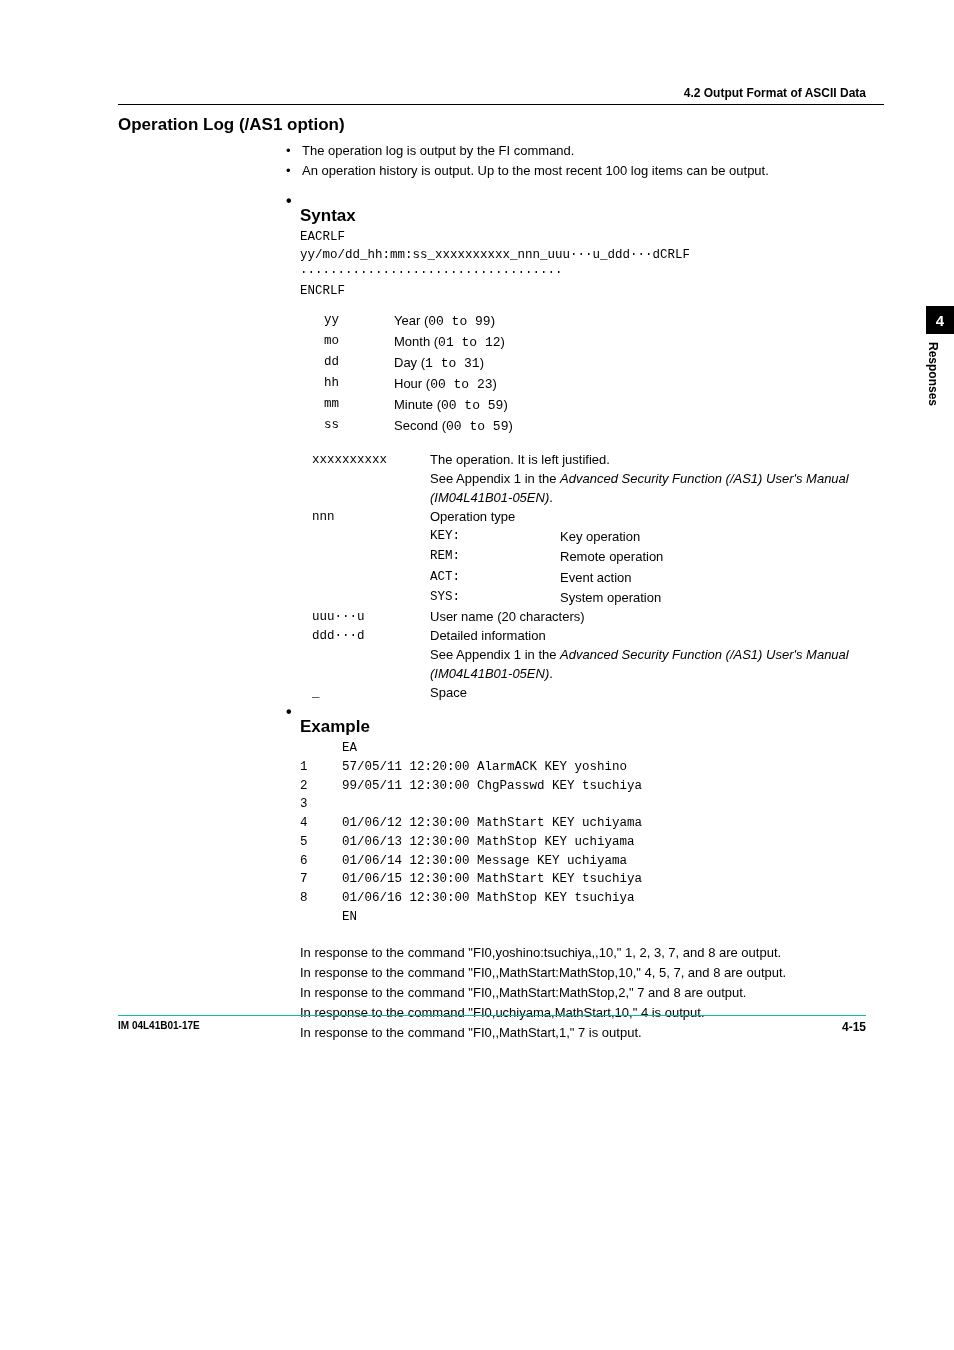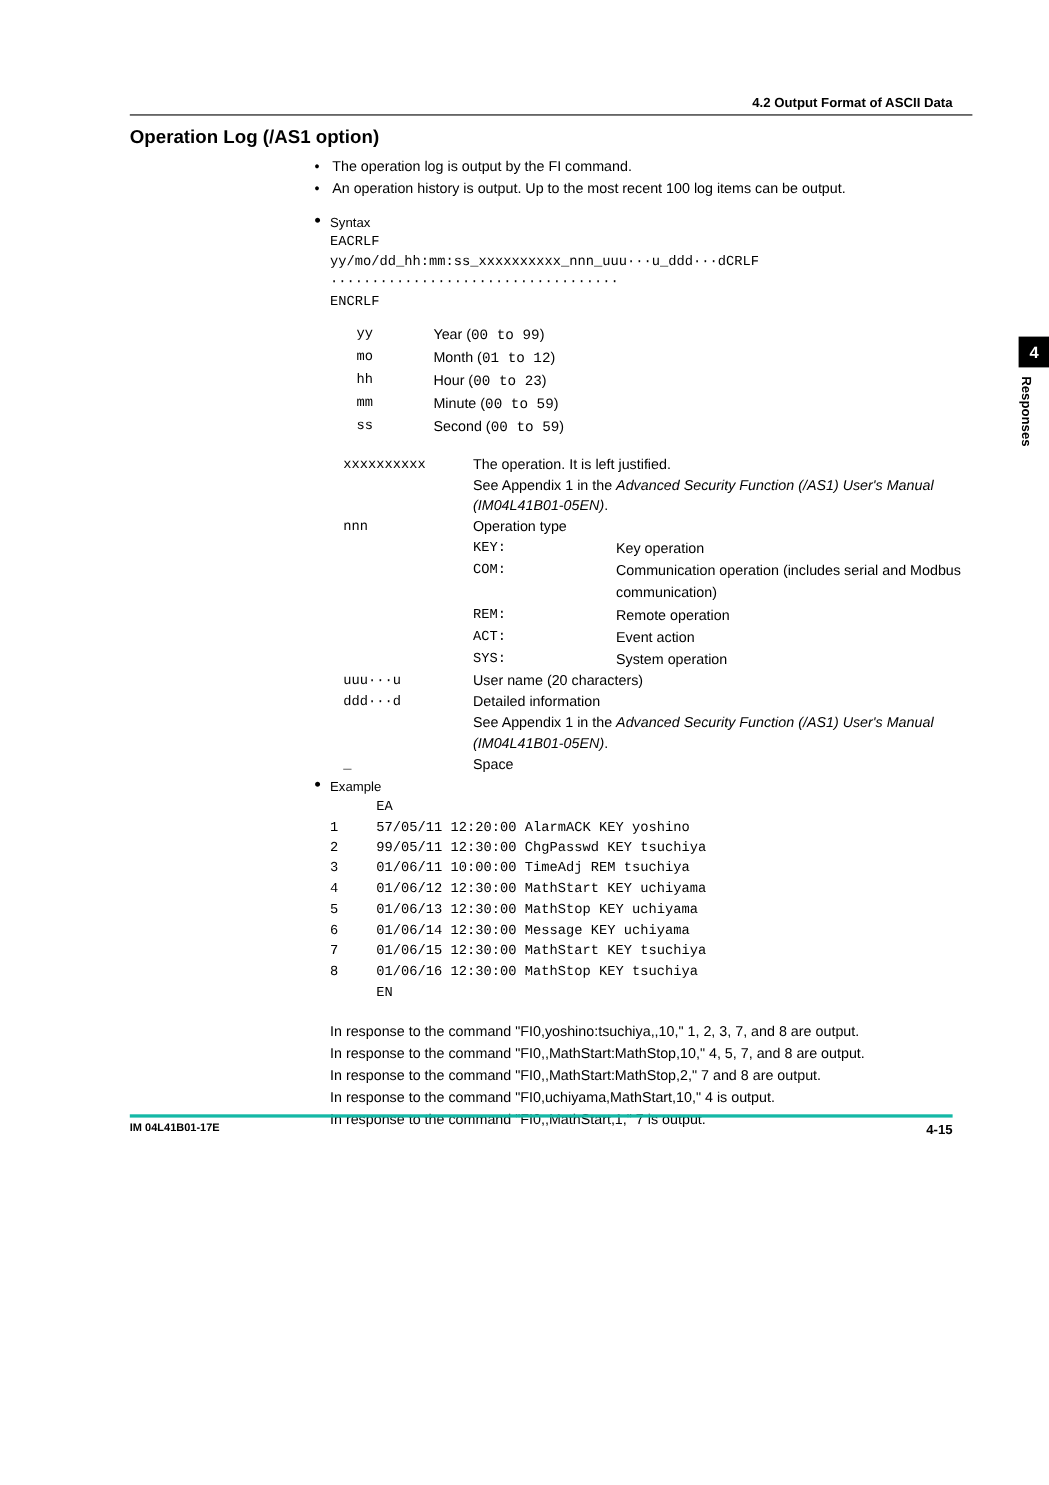--- a/index.html
+++ b/index.html
@@ -4,21 +4,21 @@
 <style>
   * { box-sizing: border-box; margin: 0; padding: 0; }
   html, body { width: 954px; height: 1350px; background: #fff; font-family: Arial, Helvetica, sans-serif; color: #000; }
   .page { position: relative; width: 954px; height: 1078px; padding: 86px 70px 50px 118px; }
   .section-header { font-size: 12px; font-weight: bold; text-align: right; padding-right: 18px; border-bottom: 1.5px solid #000; padding-bottom: 4px; margin-bottom: 10px; }
   .h1 { font-size: 17px; font-weight: bold; margin-bottom: 6px; }
   .indent1 { margin-left: 168px; }
   .bullet-list { font-size: 13px; line-height: 1.5; margin-bottom: 12px; }
   .bullet-row { display: flex; }
   .bullet-dot { width: 16px; flex: 0 0 16px; }
-  .h3 { font-size: 12px; font-weight: normal; margin-top: 3px; margin-bottom: 2px; }
+  .h3 { font-size: 17px; font-weight: bold; margin-top: 14px; margin-bottom: 2px; }
   .h3-row { display: flex; align-items: flex-start; }
   .h3-bullet { width: 14px; flex: 0 0 14px; font-weight: bold; }
   .mono { font-family: "Courier New", Courier, monospace; font-size: 12.5px; line-height: 1.45; white-space: pre; }
   .body { font-size: 13px; line-height: 1.45; }
   .def-table { margin-top: 10px; }
   .def-row { display: flex; font-size: 13px; line-height: 1.55; }
   .def-key { width: 70px; flex: 0 0 70px; font-family: "Courier New", Courier, monospace; font-size: 12.5px; }
   .def-val { }
   .def-val .mono-inline { font-family: "Courier New", Courier, monospace; font-size: 13px; }
   .def2-row { display: flex; font-size: 13px; line-height: 1.55; }
@@ -27,21 +27,21 @@
   .italic { font-style: italic; }
   .op-row { display: flex; font-size: 13px; line-height: 1.55; margin-left: 118px; }
   .op-key { width: 130px; flex: 0 0 130px; font-family: "Courier New", Courier, monospace; font-size: 12.5px; }
   .example-block { margin-top: 0; }
   .ex-row { display: flex; font-family: "Courier New", Courier, monospace; font-size: 12.5px; line-height: 1.5; }
   .ex-n { width: 42px; flex: 0 0 42px; }
   .notes { margin-top: 16px; font-size: 13px; line-height: 1.55; }
   .side-tab { position: absolute; right: 0; top: 306px; width: 28px; }
   .tab-box { width: 28px; height: 28px; background: #000; color: #fff; font-weight: bold; font-size: 15px; display: flex; align-items: center; justify-content: center; }
   .tab-label { writing-mode: vertical-rl; font-size: 12px; font-weight: bold; padding-top: 8px; text-align: left; }
-  .footer { position: absolute; bottom: 44px; left: 118px; right: 88px; border-top: 3px solid #14b8a6; padding-top: 4px; display: flex; justify-content: space-between; font-size: 10px; }
+  .footer { position: absolute; bottom: 44px; left: 118px; right: 88px; border-top: 1px solid #14b8a6; padding-top: 4px; display: flex; justify-content: space-between; font-size: 10px; }
   .footer-left { font-weight: bold; }
   .footer-right { font-weight: bold; font-size: 12px; }
 </style>
 </head>
 <body>
 
 <div class="page">
 
   <div class="section-header">4.2  Output Format of ASCII Data</div>
 
@@ -72,20 +72,24 @@
       <div class="def-table" style="margin-left:24px;">
         <div class="def-row">
             <div class="def-key">yy</div>
             <div class="def-val"><span>Year (</span><span class="mono-inline">00 to 99</span><span>)</span></div>
           </div>
         <div class="def-row">
             <div class="def-key">mo</div>
             <div class="def-val"><span>Month (</span><span class="mono-inline">01 to 12</span><span>)</span></div>
           </div>
         <div class="def-row">
+            <div class="def-key">dd</div>
+            <div class="def-val"><span>Day (</span><span class="mono-inline">1 to 31</span><span>)</span></div>
+          </div>
+        <div class="def-row">
             <div class="def-key">hh</div>
             <div class="def-val"><span>Hour (</span><span class="mono-inline">00 to 23</span><span>)</span></div>
           </div>
         <div class="def-row">
             <div class="def-key">mm</div>
             <div class="def-val"><span>Minute (</span><span class="mono-inline">00 to 59</span><span>)</span></div>
           </div>
         <div class="def-row">
             <div class="def-key">ss</div>
             <div class="def-val"><span>Second (</span><span class="mono-inline">00 to 59</span><span>)</span></div>
@@ -104,24 +108,20 @@
         </div>
         <div class="def2-row">
           <div class="def2-key">nnn</div>
           <div class="def2-val body">Operation type</div>
         </div>
         <div class="op-row">
             <div class="op-key"><span>KEY</span>:</div>
             <div>Key operation</div>
           </div>
         <div class="op-row">
-            <div class="op-key"><span>COM</span>:</div>
-            <div>Communication operation (includes serial and Modbus communication)</div>
-          </div>
-        <div class="op-row">
             <div class="op-key"><span>REM</span>:</div>
             <div>Remote operation</div>
           </div>
         <div class="op-row">
             <div class="op-key"><span>ACT</span>:</div>
             <div>Event action</div>
           </div>
         <div class="op-row">
             <div class="op-key"><span>SYS</span>:</div>
             <div>System operation</div>
@@ -159,21 +159,20 @@
       <div class="ex-row">
           <div class="ex-n">1</div>
           <div>57/05/11 12:20:00 AlarmACK   KEY yoshino</div>
         </div>
       <div class="ex-row">
           <div class="ex-n">2</div>
           <div>99/05/11 12:30:00 ChgPasswd  KEY tsuchiya</div>
         </div>
       <div class="ex-row">
           <div class="ex-n">3</div>
-          <div>01/06/11 10:00:00 TimeAdj    REM tsuchiya</div>
         </div>
       <div class="ex-row">
           <div class="ex-n">4</div>
           <div>01/06/12 12:30:00 MathStart  KEY uchiyama</div>
         </div>
       <div class="ex-row">
           <div class="ex-n">5</div>
           <div>01/06/13 12:30:00 MathStop   KEY uchiyama</div>
         </div>
       <div class="ex-row">

